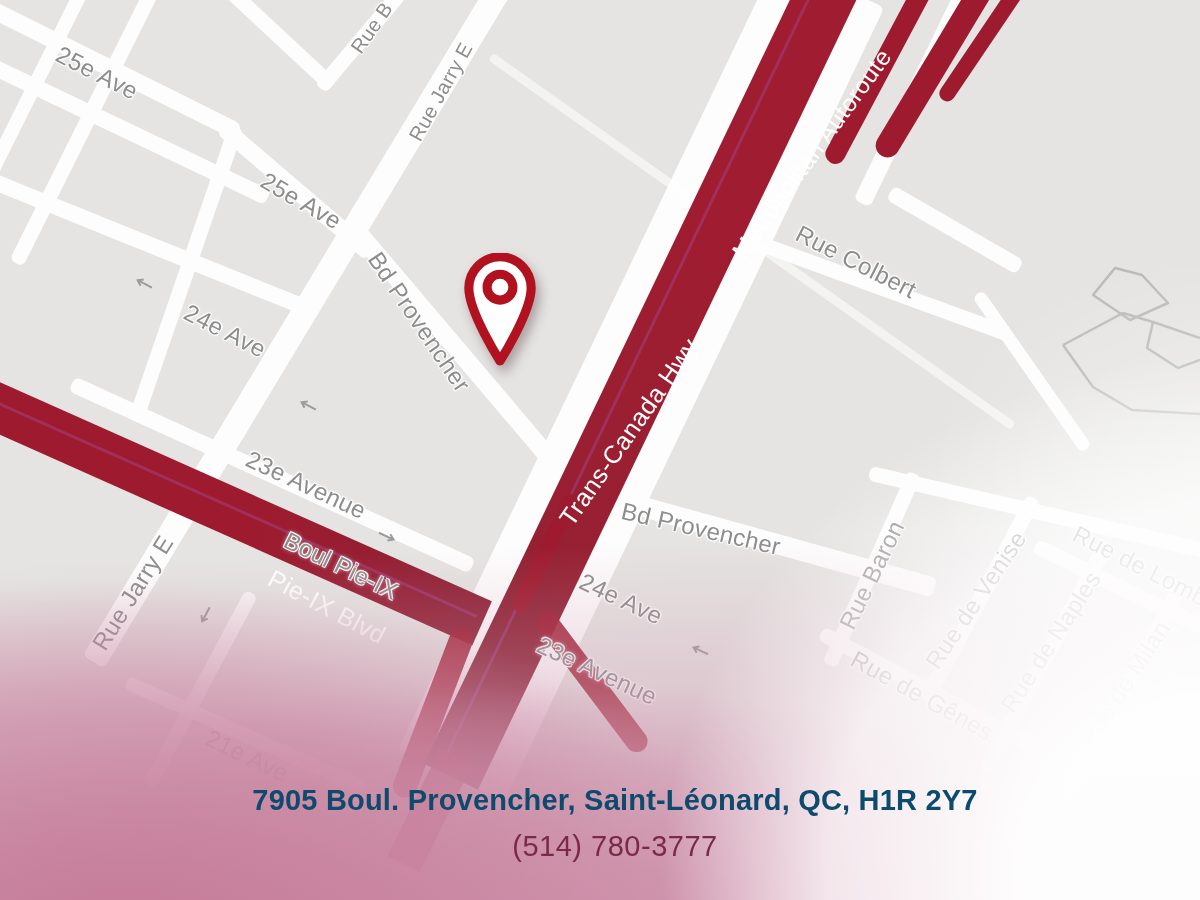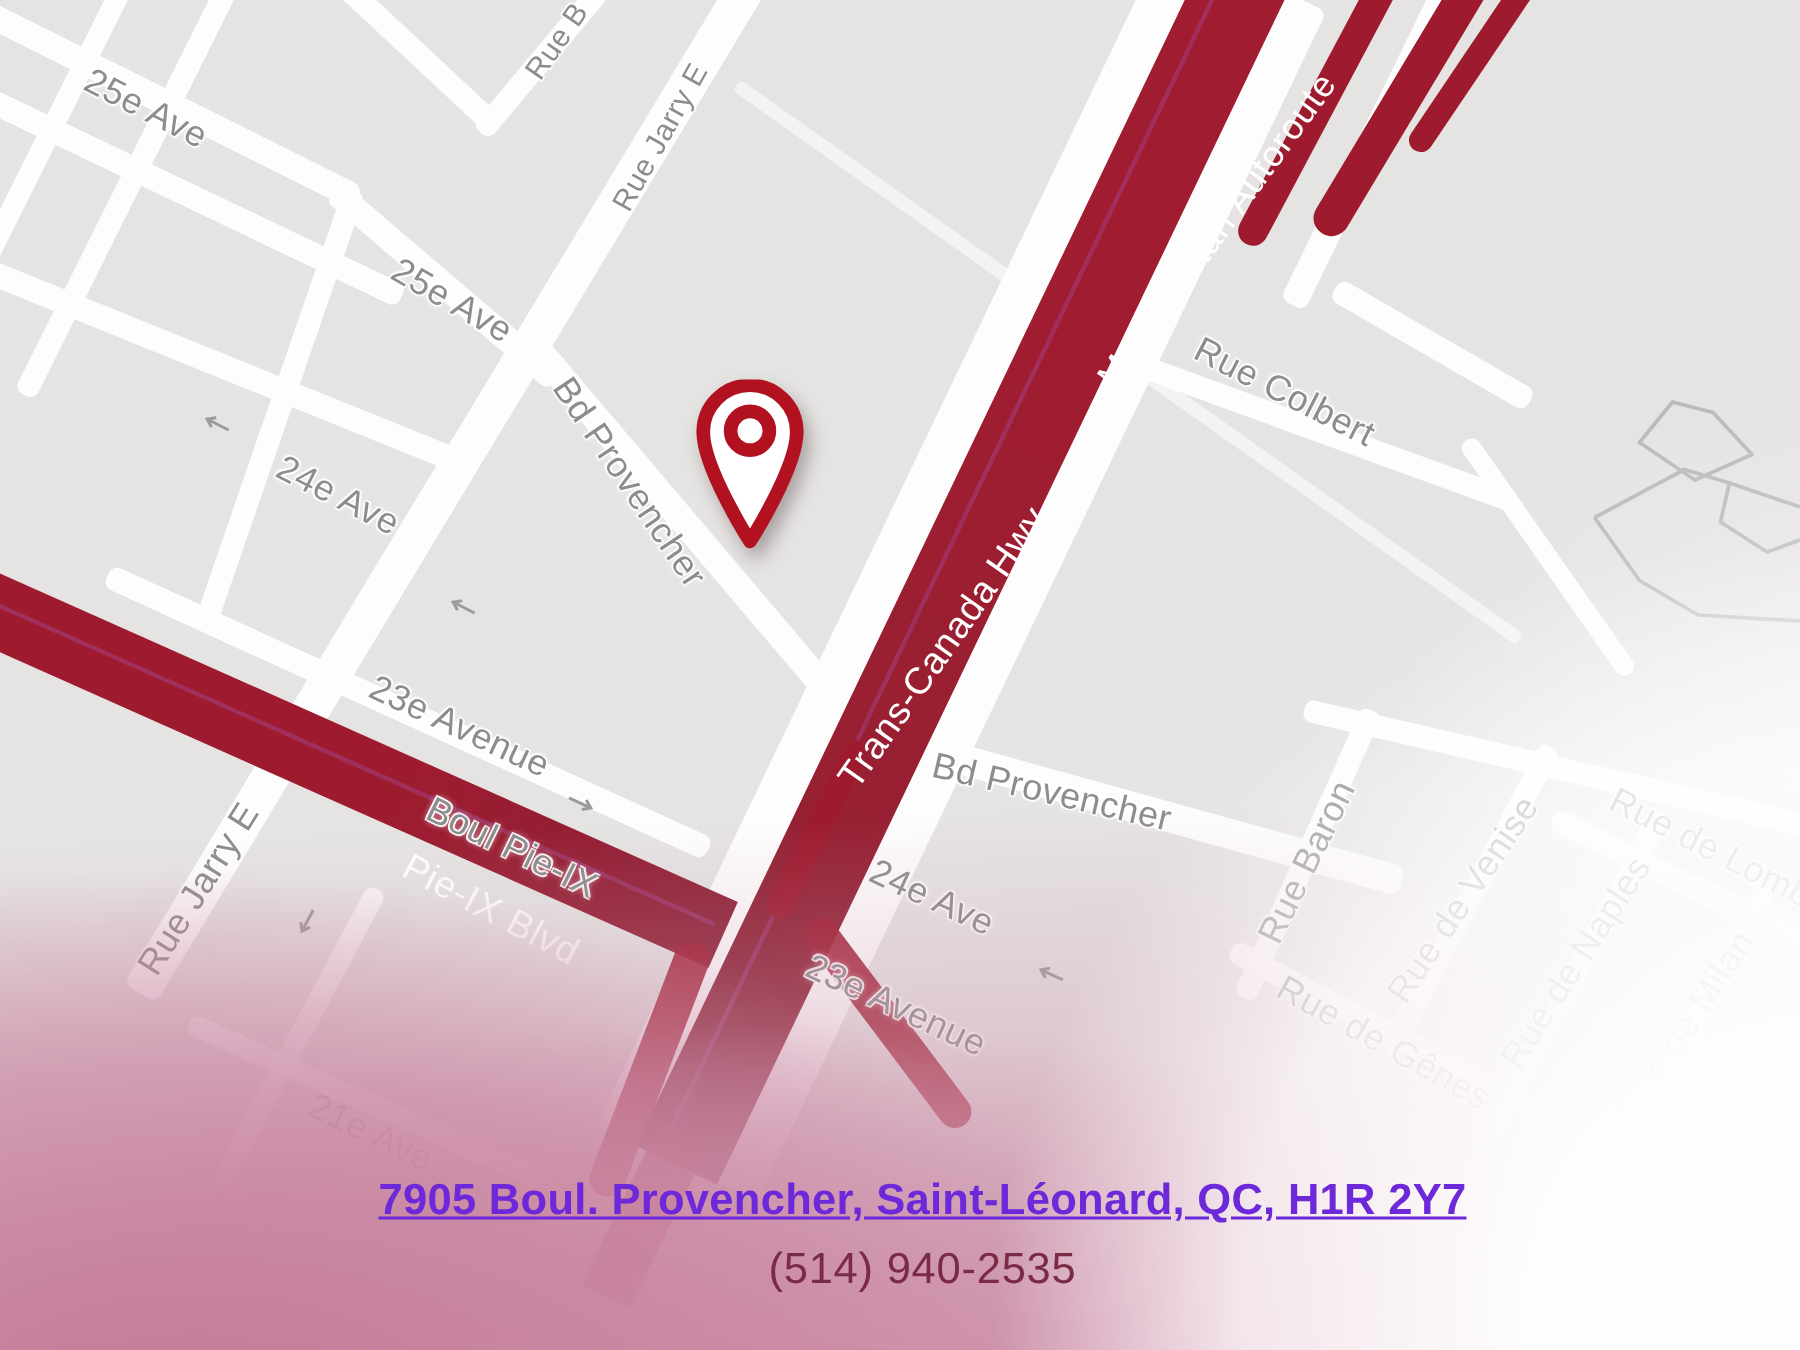--- a/index.html
+++ b/index.html
@@ -102,21 +102,21 @@
     radial-gradient(90% 48% at 42% 112%, rgba(205,140,168,.85) 0%, rgba(208,150,175,.45) 55%, rgba(210,155,178,0) 75%),
     linear-gradient(178deg, rgba(214,170,188,0) 60%, rgba(210,158,180,.45) 78%, rgba(207,150,174,.78) 96%);}
   .ov-white{background:
     radial-gradient(60% 75% at 102% 98%, rgba(255,255,255,.98) 28%, rgba(255,255,255,.75) 55%, rgba(255,255,255,0) 78%),
     radial-gradient(38% 34% at 104% 52%, rgba(255,255,255,.45) 0%, rgba(255,255,255,0) 70%);}
   
   .pin{position:absolute;left:462px;top:253px;width:76px;height:114px;z-index:8;
        filter:drop-shadow(4px 7px 6px rgba(70,45,52,.38));}
   
   .footer{position:absolute;left:30px;right:0;top:784px;z-index:10;text-align:center;}
-  .addr{font-size:29px;font-weight:700;color:#6d28d9;letter-spacing:.2px;text-decoration:underline;}
+  .addr{font-size:29px;font-weight:700;color:#0c4a6e;letter-spacing:.2px;}
   .phone{margin-top:13px;font-size:29px;font-weight:400;color:#7b2a46;letter-spacing:.5px;}
 </style>
 </head>
 <body>
 
 <div class="stage">
 
   <div class="road w-jarry"></div>
   <div class="road w-25a"></div>
   <div class="road w-25b"></div>
@@ -212,16 +212,16 @@
   <div class="ov ov-pink"></div>
   <div class="ov ov-white"></div>
 
   <svg class="pin" viewBox="0 0 100 150">
     <path d="M50,142 C50,142 9,78 9,46 A41,41 0 1 1 91,46 C91,78 50,142 50,142 Z" fill="#ffffff" stroke="#b2121f" stroke-width="12" stroke-linejoin="round"></path>
     <circle cx="50" cy="45" r="17" fill="#ffffff" stroke="#b2121f" stroke-width="12"></circle>
   </svg>
 
   <div class="footer">
     <div class="addr">7905 Boul. Provencher, Saint-Léonard, QC, H1R 2Y7</div>
-    <div class="phone">(514) 940-2535</div>
+    <div class="phone">(514) 780-3777</div>
   </div>
 
 </div>
 
 </body></html>

